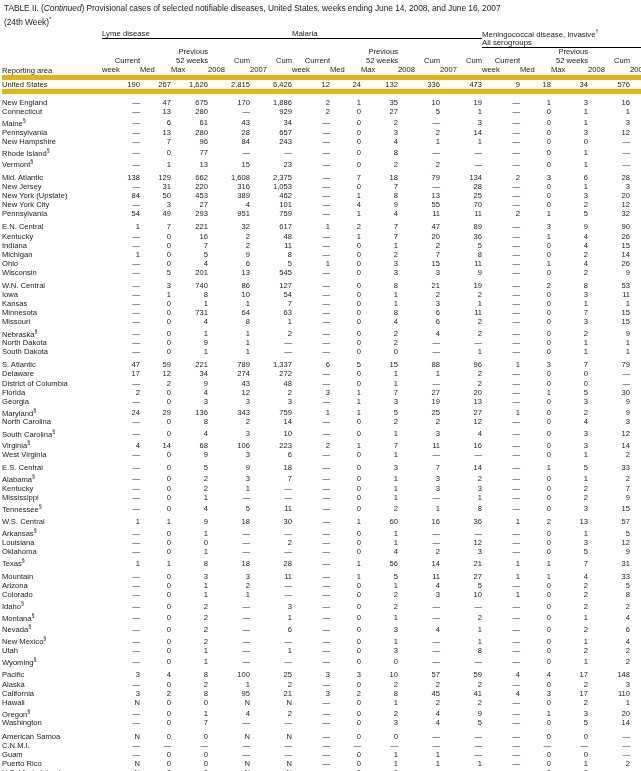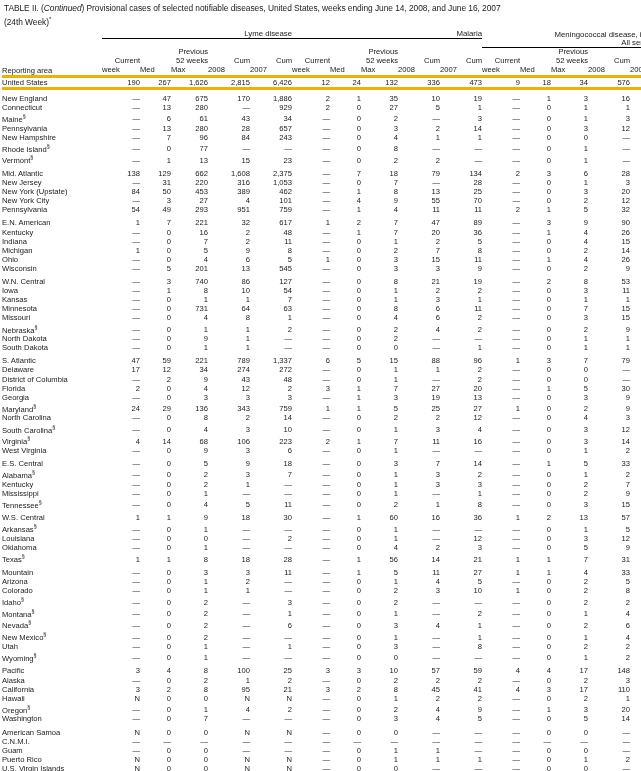--- a/index.html
+++ b/index.html
@@ -40,38 +40,38 @@
     font-size: 7.6px;
   }
   table.main td, table.main th {
     padding: 0;
     vertical-align: bottom;
     font-weight: normal;
     white-space: nowrap;
   }
   
   .hdr-group {
-    text-align: right;
+    text-align: left;
     font-size: 7.8px;
     padding-bottom: 1px;
     border-bottom: 1px solid #000;
   }
   .hdr-group.noline { border-bottom: none; }
   .hdr-sub {
     text-align: left;
     font-size: 7.6px;
     line-height: 8.6px;
     padding-bottom: 1px;
   }
   .hdr-52 {
     text-align: right;
     font-size: 7.6px;
     line-height: 8.6px;
   }
-  .rowline-bot td { border-bottom: 3px solid #eab308; }
+  .rowline-bot td { border-bottom: 5px solid #eab308; }
 
   .area {
     text-align: left;
     padding-left: 2px;
     font-size: 7.6px;
     line-height: 9.1px;
   }
   .num {
     text-align: right;
     padding-right: 3px;
@@ -419,21 +419,21 @@
           <td class="num">2</td>
           <td class="num">1</td>
           <td class="num">5</td>
           <td class="num">32</td>
           <td class="num">24</td>
         </tr>
         <tr class="spacer-row">
           <td colspan="16"></td>
         </tr>
         <tr>
-          <td class="area bold">E.N. American</td>
+          <td class="area bold">E.N. Central</td>
           <td class="num bold">1</td>
           <td class="num bold">7</td>
           <td class="num bold">221</td>
           <td class="num bold">32</td>
           <td class="num bold">617</td>
           <td class="num bold">1</td>
           <td class="num bold">2</td>
           <td class="num bold">7</td>
           <td class="num bold">47</td>
           <td class="num bold">89</td>

